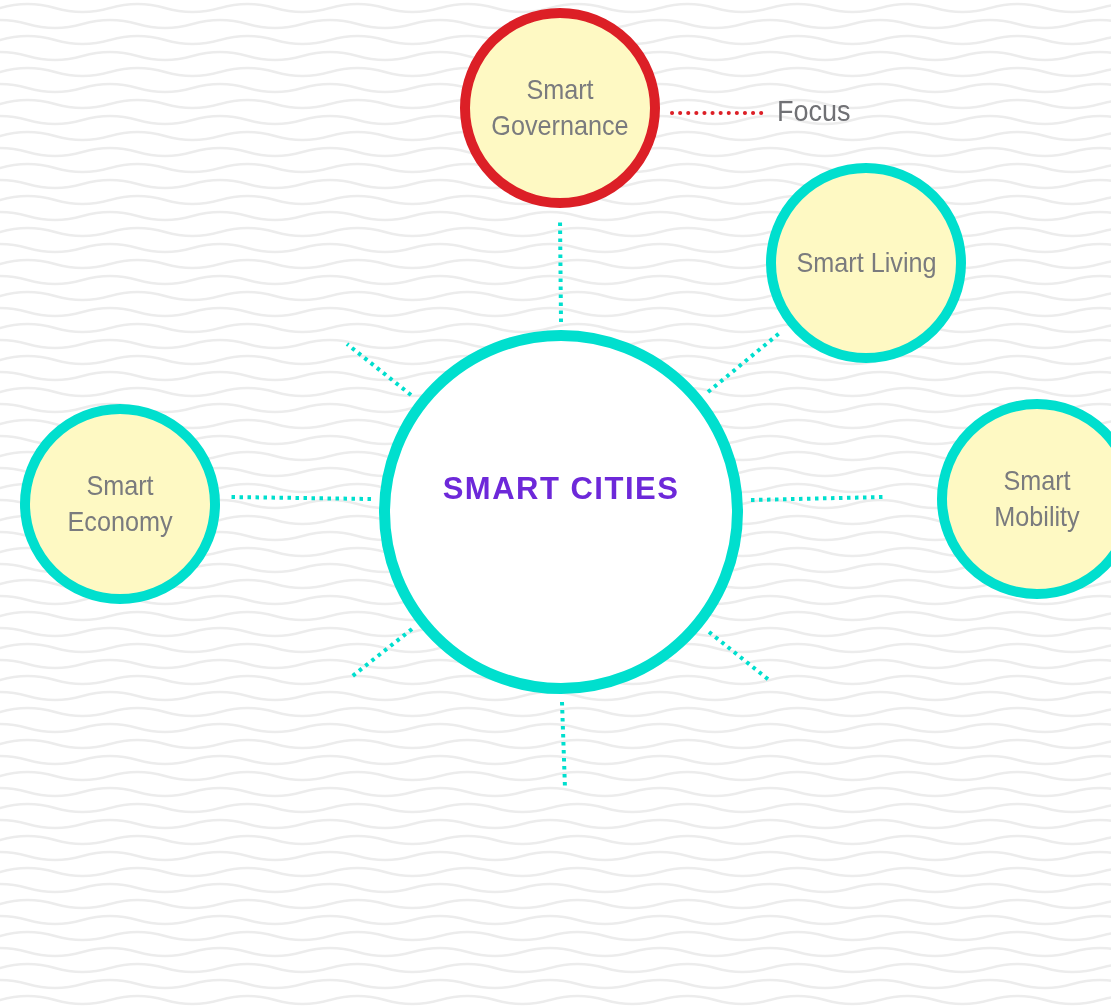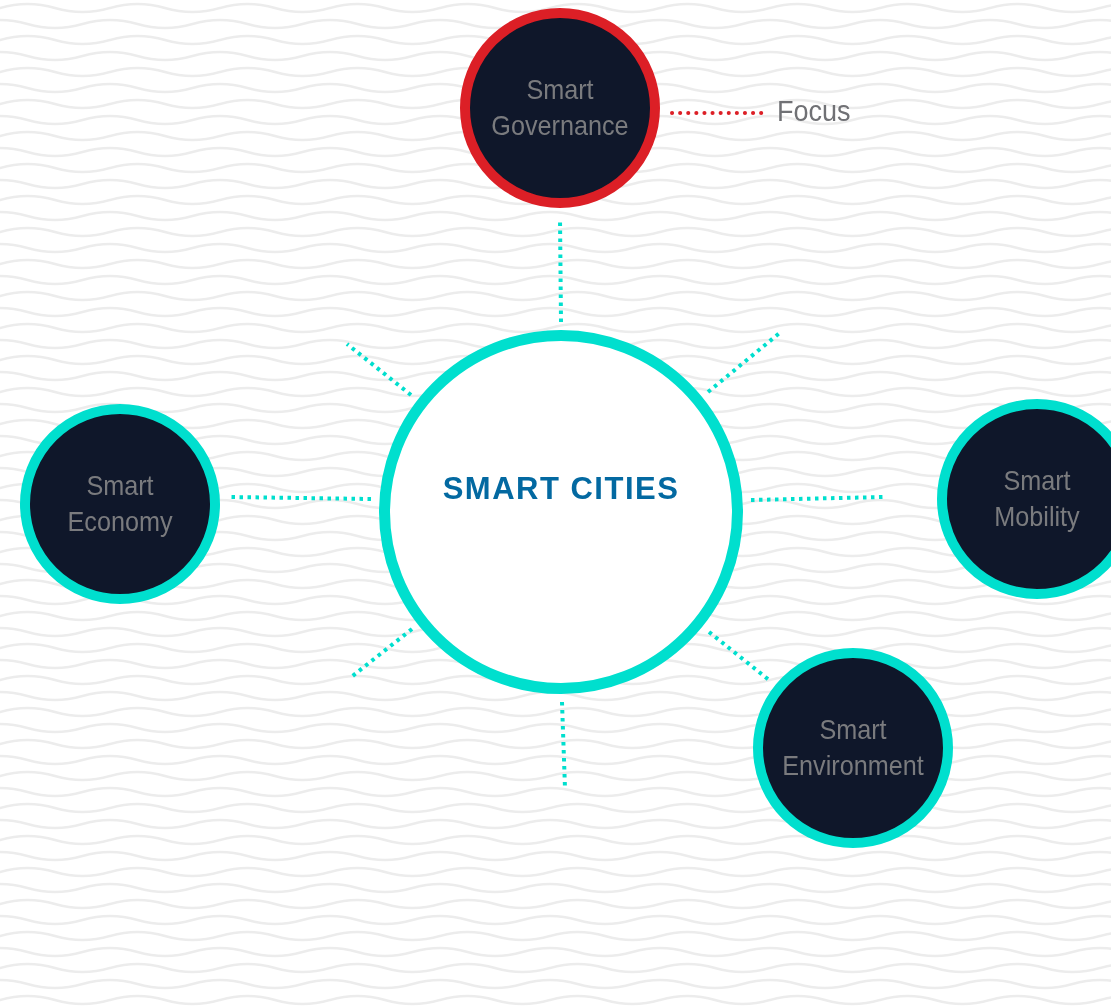--- a/index.html
+++ b/index.html
@@ -24,21 +24,21 @@
     display: block;
   }
   
   .node {
     position: absolute;
     box-sizing: border-box;
     width: 200px;
     height: 200px;
     border-radius: 50%;
     border: 10px solid #00DFCE;
-    background: #0f172a;
+    background: #fef9c3;
     display: flex;
     align-items: center;
     justify-content: center;
     z-index: 2;
   }
   .node.highlighted { border-color: #DC1F26; }
   .node-label {
     display: block;
     width: 158px;
     text-align: center;
@@ -74,21 +74,21 @@
     align-items: center;
     justify-content: center;
     z-index: 2;
   }
   .center-title {
     display: block;
     margin-top: -46px;
     font-size: 31px;
     font-weight: bold;
     letter-spacing: 1.5px;
-    color: #0369a1;
+    color: #6d28d9;
     text-align: left;
     white-space: nowrap;
   }
   
   .legend-label {
     position: absolute;
     left: 777px;
     top: 94px;
     font-size: 30px;
     color: #707175;
@@ -126,25 +126,25 @@
     <line x1="672" y1="113" x2="766" y2="113" stroke="#DC1F26" stroke-width="4" stroke-linecap="round" stroke-dasharray="0.1 8"></line>
   </svg>
 
   <div class="node-center">
     <span class="center-title">SMART CITIES</span>
   </div>
 
   <div class="node node-governance highlighted">
     <span class="node-label">Smart Governance</span>
   </div>
+  <div class="node node-living">
+    <span class="node-label">Smart Living</span>
+  </div>
   <div class="node node-mobility">
     <span class="node-label">Smart Mobility</span>
-  </div>
-  <div class="node node-environment">
-    <span class="node-label">Smart Environment</span>
   </div>
   <div class="node node-economy">
     <span class="node-label">Smart Economy</span>
   </div>
 
   <div class="legend-label">Focus</div>
 
 </div>
 
 </body></html>

